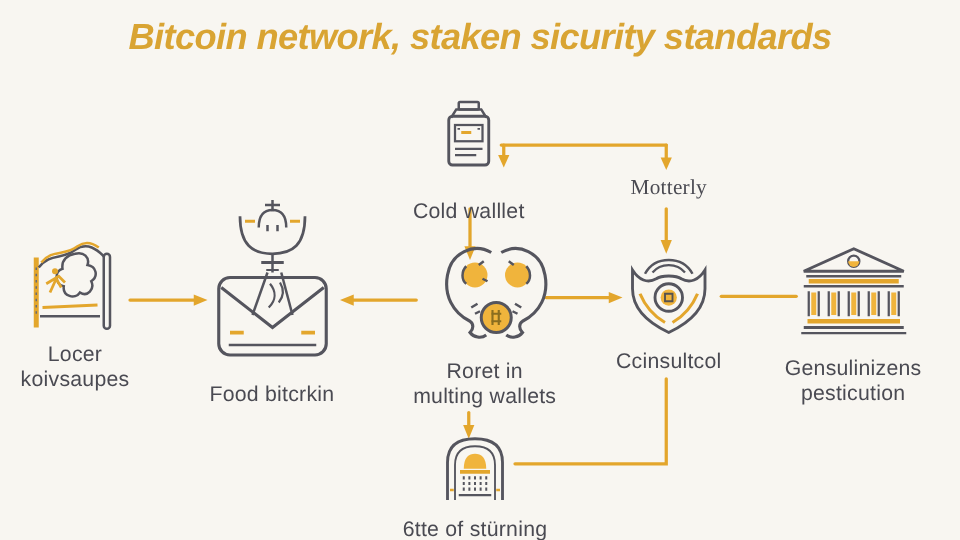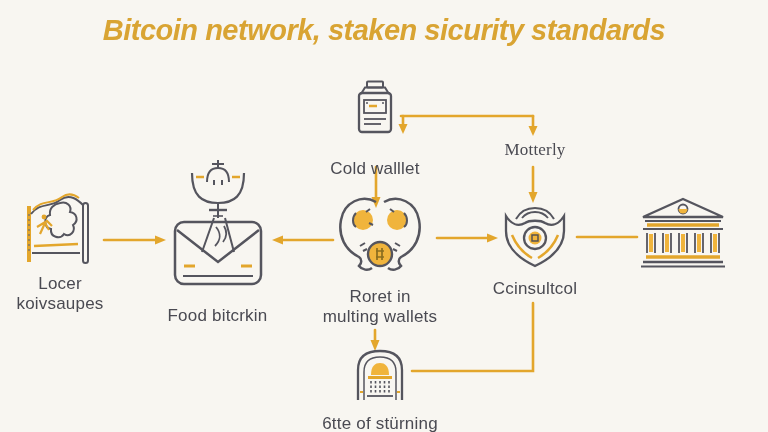--- a/index.html
+++ b/index.html
@@ -21,21 +21,21 @@
     font-size:17px;line-height:20px;color:#4a4a52;letter-spacing:0.2px;
   }
   
   .n-map{left:5px;top:190px;width:110px;}
   .n-map .node-label{margin-top:6px;}
   .n-relay{left:160px;top:158px;width:115px;}
   .n-relay .node-label{margin-top:16px;}
   .n-cold{left:310px;top:80px;width:130px;gap:20px;}
   .n-cold .node-label{margin-top:5px;}
   .n-motterly{left:470px;top:140px;width:130px;font-family:Liberation Serif, serif;}
-  .n-multisig{left:315px;top:193px;width:130px;}
+  .n-multisig{left:315px;top:193px;width:130px;align-items:flex-end;}
   .n-multisig .node-label{margin-top:2px;}
   .n-custody{left:470px;top:205px;width:130px;}
   .n-custody .node-label{margin-top:10px;}
   .n-bank{left:615px;top:196px;width:135px;}
   .n-bank .node-label{margin-top:17px;}
   .n-vault{left:315px;top:348px;width:130px;}
   .n-vault .node-label{margin-top:12px;}
 </style>
 </head>
 <body>
@@ -186,20 +186,22 @@
       <line x1="13" y1="38" x2="13" y2="56"></line>
         <line x1="29" y1="38" x2="29" y2="56"></line>
       <line x1="45" y1="38" x2="45" y2="56"></line>
         <line x1="61" y1="38" x2="61" y2="56"></line>
       <line x1="77" y1="38" x2="77" y2="56"></line>
     </g>
     <line x1="8" y1="61" x2="82" y2="61" stroke="#e3a62c" stroke-width="3.5"></line>
     <line x1="5" y1="66" x2="85" y2="66" stroke="#55555e" stroke-width="2.3"></line>
     <line x1="3" y1="70.5" x2="87" y2="70.5" stroke="#55555e" stroke-width="1.8"></line>
   </svg>
+  <div class="node-label">Gensulinizens
+pesticution</div>
 </div>
 
 <div class="node n-vault">
   <svg width="58" height="54" viewBox="0 0 58 54">
     <path d="M7 52 V22 C7 8 16 3 29 3 C42 3 51 8 51 22 V52" fill="none" stroke="#55555e" stroke-width="2.3"></path>
     <path d="M13 52 V24 C13 13 20 9 29 9 C38 9 45 13 45 24 V52" fill="none" stroke="#55555e" stroke-width="1.5"></path>
     <path d="M20 27 C20 18 24 15 29 15 C34 15 38 18 38 27 Z" fill="#f0b43c"></path>
     <line x1="17" y1="29.5" x2="41" y2="29.5" stroke="#e3a62c" stroke-width="3"></line>
     <g stroke="#55555e" stroke-width="1.6" stroke-dasharray="2.5 2">
       <line x1="20" y1="33" x2="20" y2="45"></line>

